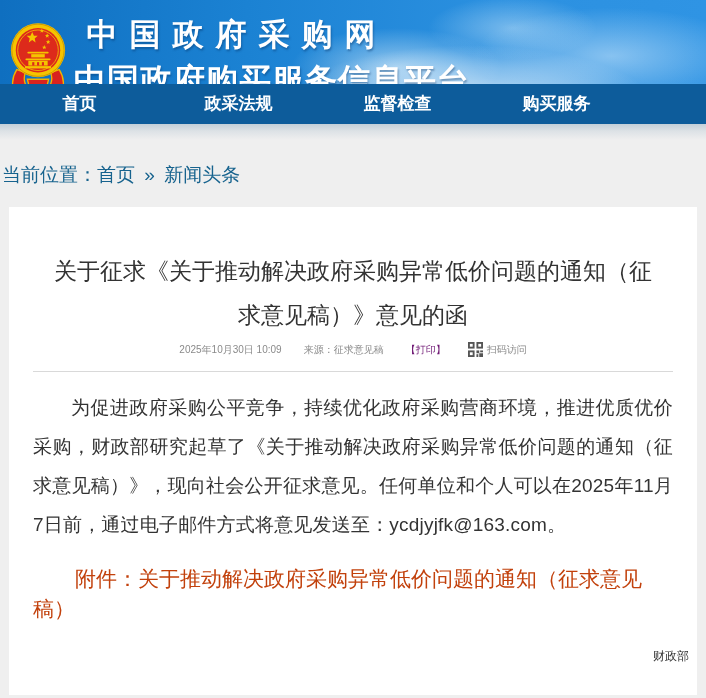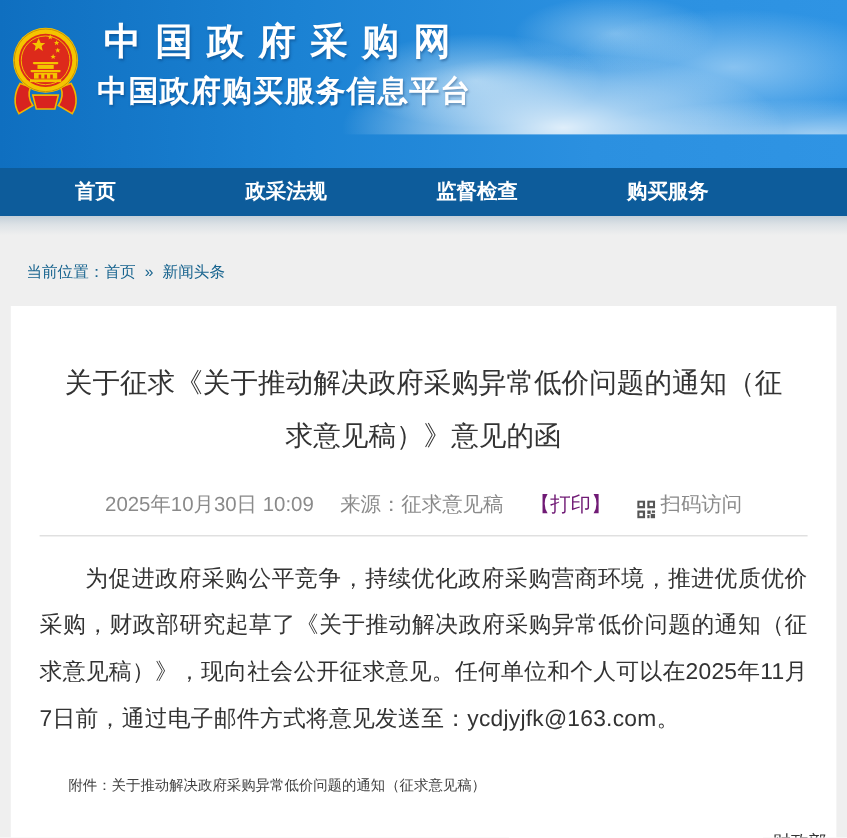--- a/index.html
+++ b/index.html
@@ -6,41 +6,41 @@
   html, body { width: 706px; height: 698px; overflow: hidden; }
   body {
     font-family: "Liberation Sans", "DejaVu Sans", sans-serif;
     background: #efefef;
     color: #333;
   }
 
   
   .banner {
     position: relative;
-    height: 140px;
+    height: 84px;
     background: linear-gradient(90deg, #0f6fc0 0%, #1b82d3 35%, #2b90e0 70%, #2f94e4 100%);
     overflow: hidden;
   }
   .clouds {
     position: absolute; right: 0; top: 0; width: 430px; height: 112px;
     background:
       radial-gradient(55% 70% at 45% 95%, rgba(255,255,255,0.85) 0%, rgba(255,255,255,0.35) 50%, rgba(255,255,255,0) 78%),
       radial-gradient(35% 50% at 28% 60%, rgba(240,250,255,0.55) 0%, rgba(255,255,255,0) 70%),
       radial-gradient(45% 60% at 78% 50%, rgba(225,242,255,0.5) 0%, rgba(255,255,255,0) 72%),
       radial-gradient(28% 40% at 55% 25%, rgba(235,248,255,0.4) 0%, rgba(255,255,255,0) 70%),
       radial-gradient(60% 35% at 95% 100%, rgba(255,255,255,0.55) 0%, rgba(255,255,255,0) 75%);
   }
   .emblem { position: absolute; left: 9px; top: 11px; width: 58px; height: 94px; }
   .banner-text { position: absolute; left: 74px; top: 14px; width: 326px; text-align: center; color: #fff; }
   .site-title {
     font-size: 31px; font-weight: bold; letter-spacing: 12px;
     white-space: nowrap; text-shadow: 1px 2px 2px rgba(0,40,90,0.35);
   }
   .site-subtitle {
-    font-size: 25px; font-weight: bold; letter-spacing: 1px; margin-top: 3px;
+    font-size: 32px; font-weight: bold; letter-spacing: 1px; margin-top: 3px;
     white-space: nowrap; text-shadow: 1px 2px 2px rgba(0,40,90,0.35);
   }
   .site-url {
     font-size: 19px; font-weight: bold; letter-spacing: 1px; margin-top: 4px;
     text-shadow: 1px 1px 2px rgba(0,40,90,0.35);
   }
 
   
   .navbar {
     height: 40px; background: #0d5c9b; display: flex; align-items: center;
@@ -50,54 +50,54 @@
     flex: 1; text-align: center; color: #fff; font-size: 17px; font-weight: bold;
     cursor: pointer; line-height: 40px;
   }
   .nav-shadow {
     height: 16px;
     background: linear-gradient(180deg, #c3cfd9 0%, #dde2e6 45%, #efefef 100%);
   }
 
   
   .breadcrumb {
-    padding: 22px 0 19px 22px;
-    font-size: 13px; color: #17638e;
+    padding: 22px 0 19px 2px;
+    font-size: 19px; color: #17638e;
   }
   .breadcrumb a { color: #17638e; text-decoration: none; cursor: pointer; }
   .crumb-sep { margin: 0 4px; }
 
   
   .card {
     background: #fff; margin: 0 9px; padding: 42px 24px 30px;
     min-height: 476px;
   }
   .article-title {
     font-size: 23px; font-weight: normal; color: #333; text-align: center;
     line-height: 44px; max-width: 620px; margin: 0 auto;
   }
   .meta {
-    margin-top: 24px; text-align: center; font-size: 17px; color: #8a8a8a;
+    margin-top: 5px; text-align: center; font-size: 10px; color: #8a8a8a;
     display: flex; justify-content: center; align-items: center; gap: 22px;
   }
   .meta .print { color: #701a75; text-decoration: none; cursor: pointer; }
   .meta .qr-wrap { display: inline-flex; align-items: flex-end; gap: 4px; cursor: pointer; color: #8a8a8a; }
   .qr-icon { width: 15px; height: 15px; display: inline-block; }
   .divider { border: none; border-top: 1px solid #d9d9d9; margin-top: 14px; }
 
   .body-text {
     margin-top: 16px; font-size: 19px; line-height: 39px; color: #333;
     text-indent: 2em; letter-spacing: 0.2px; text-align: justify;
   }
   .attachment {
-    margin-top: 20px; font-size: 12px; line-height: 30px; color: #404040;
+    margin-top: 20px; font-size: 21px; line-height: 30px; color: #c2410c;
     text-indent: 2em;
   }
   .signature {
-    margin-top: 24px; text-align: right; font-size: 15px; color: #333;
+    margin-top: 24px; text-align: right; font-size: 12px; color: #333;
     margin-right: -16px;
   }
 </style>
 </head>
 <body>
 
 <div class="banner">
   <div class="clouds"></div>
 
   <svg class="emblem" viewBox="0 0 60 96" xmlns="http://www.w3.org/2000/svg">

